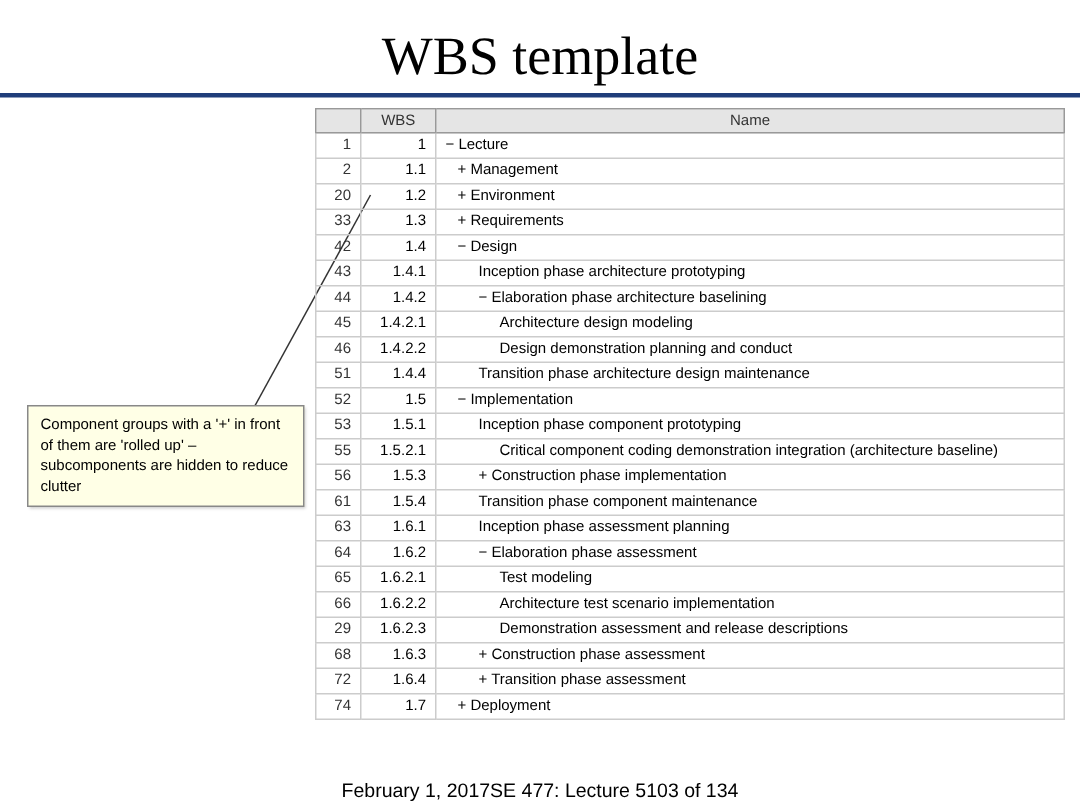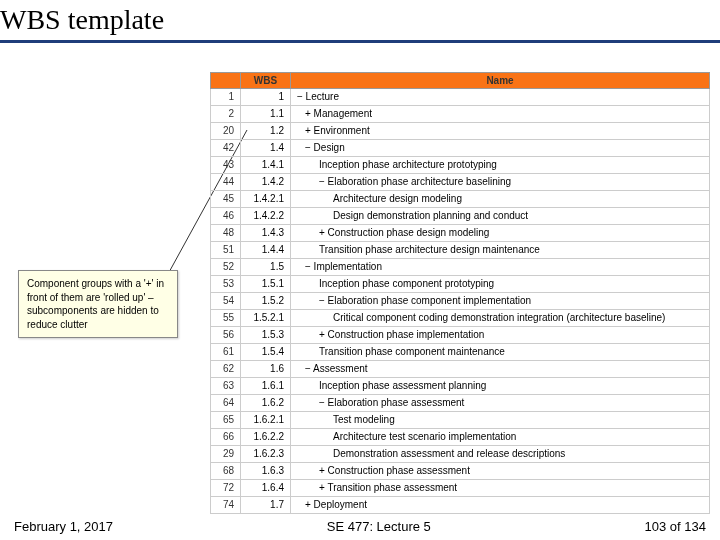--- a/index.html
+++ b/index.html
@@ -5,47 +5,48 @@
 * { margin: 0; padding: 0; box-sizing: border-box; }
 body {
   width: 720px;
   height: 540px;
   font-family: Arial, sans-serif;
   background: #fff;
   position: relative;
   overflow: hidden;
 }
 .title {
-  font-size: 28px;
+  text-align: center;
+  font-size: 36px;
   font-weight: normal;
   font-family: "Times New Roman", serif;
-  padding-top: 4px;
+  padding-top: 16px;
   padding-bottom: 4px;
 }
 .title-underline {
   height: 3px;
   background: #1f3d7a;
   margin: 0;
 }
 .table-wrap {
   position: absolute;
   top: 72px;
   left: 210px;
   width: 500px;
 }
 .wbs-table {
   border-collapse: collapse;
   font-size: 10px;
   width: 100%;
 }
 .wbs-table th {
-  background: #f97316;
+  background: #e5e5e5;
   border: 1px solid #999;
   padding: 2px 6px;
-  font-weight: bold;
+  font-weight: normal;
   text-align: center;
   color: #333;
 }
 .wbs-table td {
   border: 1px solid #ccc;
   padding: 1px 6px;
   white-space: nowrap;
   line-height: 1.4;
 }
 .wbs-table td.row-num {
@@ -57,21 +58,21 @@
   text-align: right;
   width: 50px;
 }
 .wbs-table td.name-col {
   text-align: left;
 }
 .callout {
   position: absolute;
   left: 18px;
   top: 270px;
-  width: 160px;
+  width: 185px;
   background: #ffffe6;
   border: 1px solid #888;
   padding: 6px 8px;
   font-size: 10px;
   line-height: 1.35;
   box-shadow: 1px 1px 2px rgba(0,0,0,0.2);
 }
 .callout-line {
   position: absolute;
   left: 162px;
@@ -80,21 +81,21 @@
   height: 160px;
   pointer-events: none;
 }
 .footer {
   position: absolute;
   bottom: 6px;
   left: 0;
   right: 0;
   font-size: 13px;
   display: flex;
-  justify-content: space-between;
+  justify-content: center;
   padding: 0 14px;
 }
 .indent1 { padding-left: 14px !important; }
 .indent2 { padding-left: 28px !important; margin-left: 44px; }
 .indent3 { padding-left: 42px !important; margin-top: 48px; }
 </style>
 </head>
 <body>
 
 <h1 class="title">WBS template</h1>
@@ -125,20 +126,25 @@
           <td class="row-num">2</td>
           <td class="wbs-col">1.1</td>
           <td class="name-col indent1">+ Management</td>
         </tr>
         <tr>
           <td class="row-num">20</td>
           <td class="wbs-col">1.2</td>
           <td class="name-col indent1">+ Environment</td>
         </tr>
         <tr>
+          <td class="row-num">33</td>
+          <td class="wbs-col">1.3</td>
+          <td class="name-col indent1">+ Requirements</td>
+        </tr>
+        <tr>
           <td class="row-num">42</td>
           <td class="wbs-col">1.4</td>
           <td class="name-col indent1">− Design</td>
         </tr>
         <tr>
           <td class="row-num">43</td>
           <td class="wbs-col">1.4.1</td>
           <td class="name-col indent2">Inception phase architecture prototyping</td>
         </tr>
         <tr>
@@ -150,63 +156,48 @@
           <td class="row-num">45</td>
           <td class="wbs-col">1.4.2.1</td>
           <td class="name-col indent3">Architecture design modeling</td>
         </tr>
         <tr>
           <td class="row-num">46</td>
           <td class="wbs-col">1.4.2.2</td>
           <td class="name-col indent3">Design demonstration planning and conduct</td>
         </tr>
         <tr>
-          <td class="row-num">48</td>
-          <td class="wbs-col">1.4.3</td>
-          <td class="name-col indent2">+ Construction phase design modeling</td>
-        </tr>
-        <tr>
           <td class="row-num">51</td>
           <td class="wbs-col">1.4.4</td>
           <td class="name-col indent2">Transition phase architecture design maintenance</td>
         </tr>
         <tr>
           <td class="row-num">52</td>
           <td class="wbs-col">1.5</td>
           <td class="name-col indent1">− Implementation</td>
         </tr>
         <tr>
           <td class="row-num">53</td>
           <td class="wbs-col">1.5.1</td>
           <td class="name-col indent2">Inception phase component prototyping</td>
         </tr>
         <tr>
-          <td class="row-num">54</td>
-          <td class="wbs-col">1.5.2</td>
-          <td class="name-col indent2">− Elaboration phase component implementation</td>
-        </tr>
-        <tr>
           <td class="row-num">55</td>
           <td class="wbs-col">1.5.2.1</td>
           <td class="name-col indent3">Critical component coding demonstration integration (architecture baseline)</td>
         </tr>
         <tr>
           <td class="row-num">56</td>
           <td class="wbs-col">1.5.3</td>
           <td class="name-col indent2">+ Construction phase implementation</td>
         </tr>
         <tr>
           <td class="row-num">61</td>
           <td class="wbs-col">1.5.4</td>
           <td class="name-col indent2">Transition phase component maintenance</td>
-        </tr>
-        <tr>
-          <td class="row-num">62</td>
-          <td class="wbs-col">1.6</td>
-          <td class="name-col indent1">− Assessment</td>
         </tr>
         <tr>
           <td class="row-num">63</td>
           <td class="wbs-col">1.6.1</td>
           <td class="name-col indent2">Inception phase assessment planning</td>
         </tr>
         <tr>
           <td class="row-num">64</td>
           <td class="wbs-col">1.6.2</td>
           <td class="name-col indent2">− Elaboration phase assessment</td>

